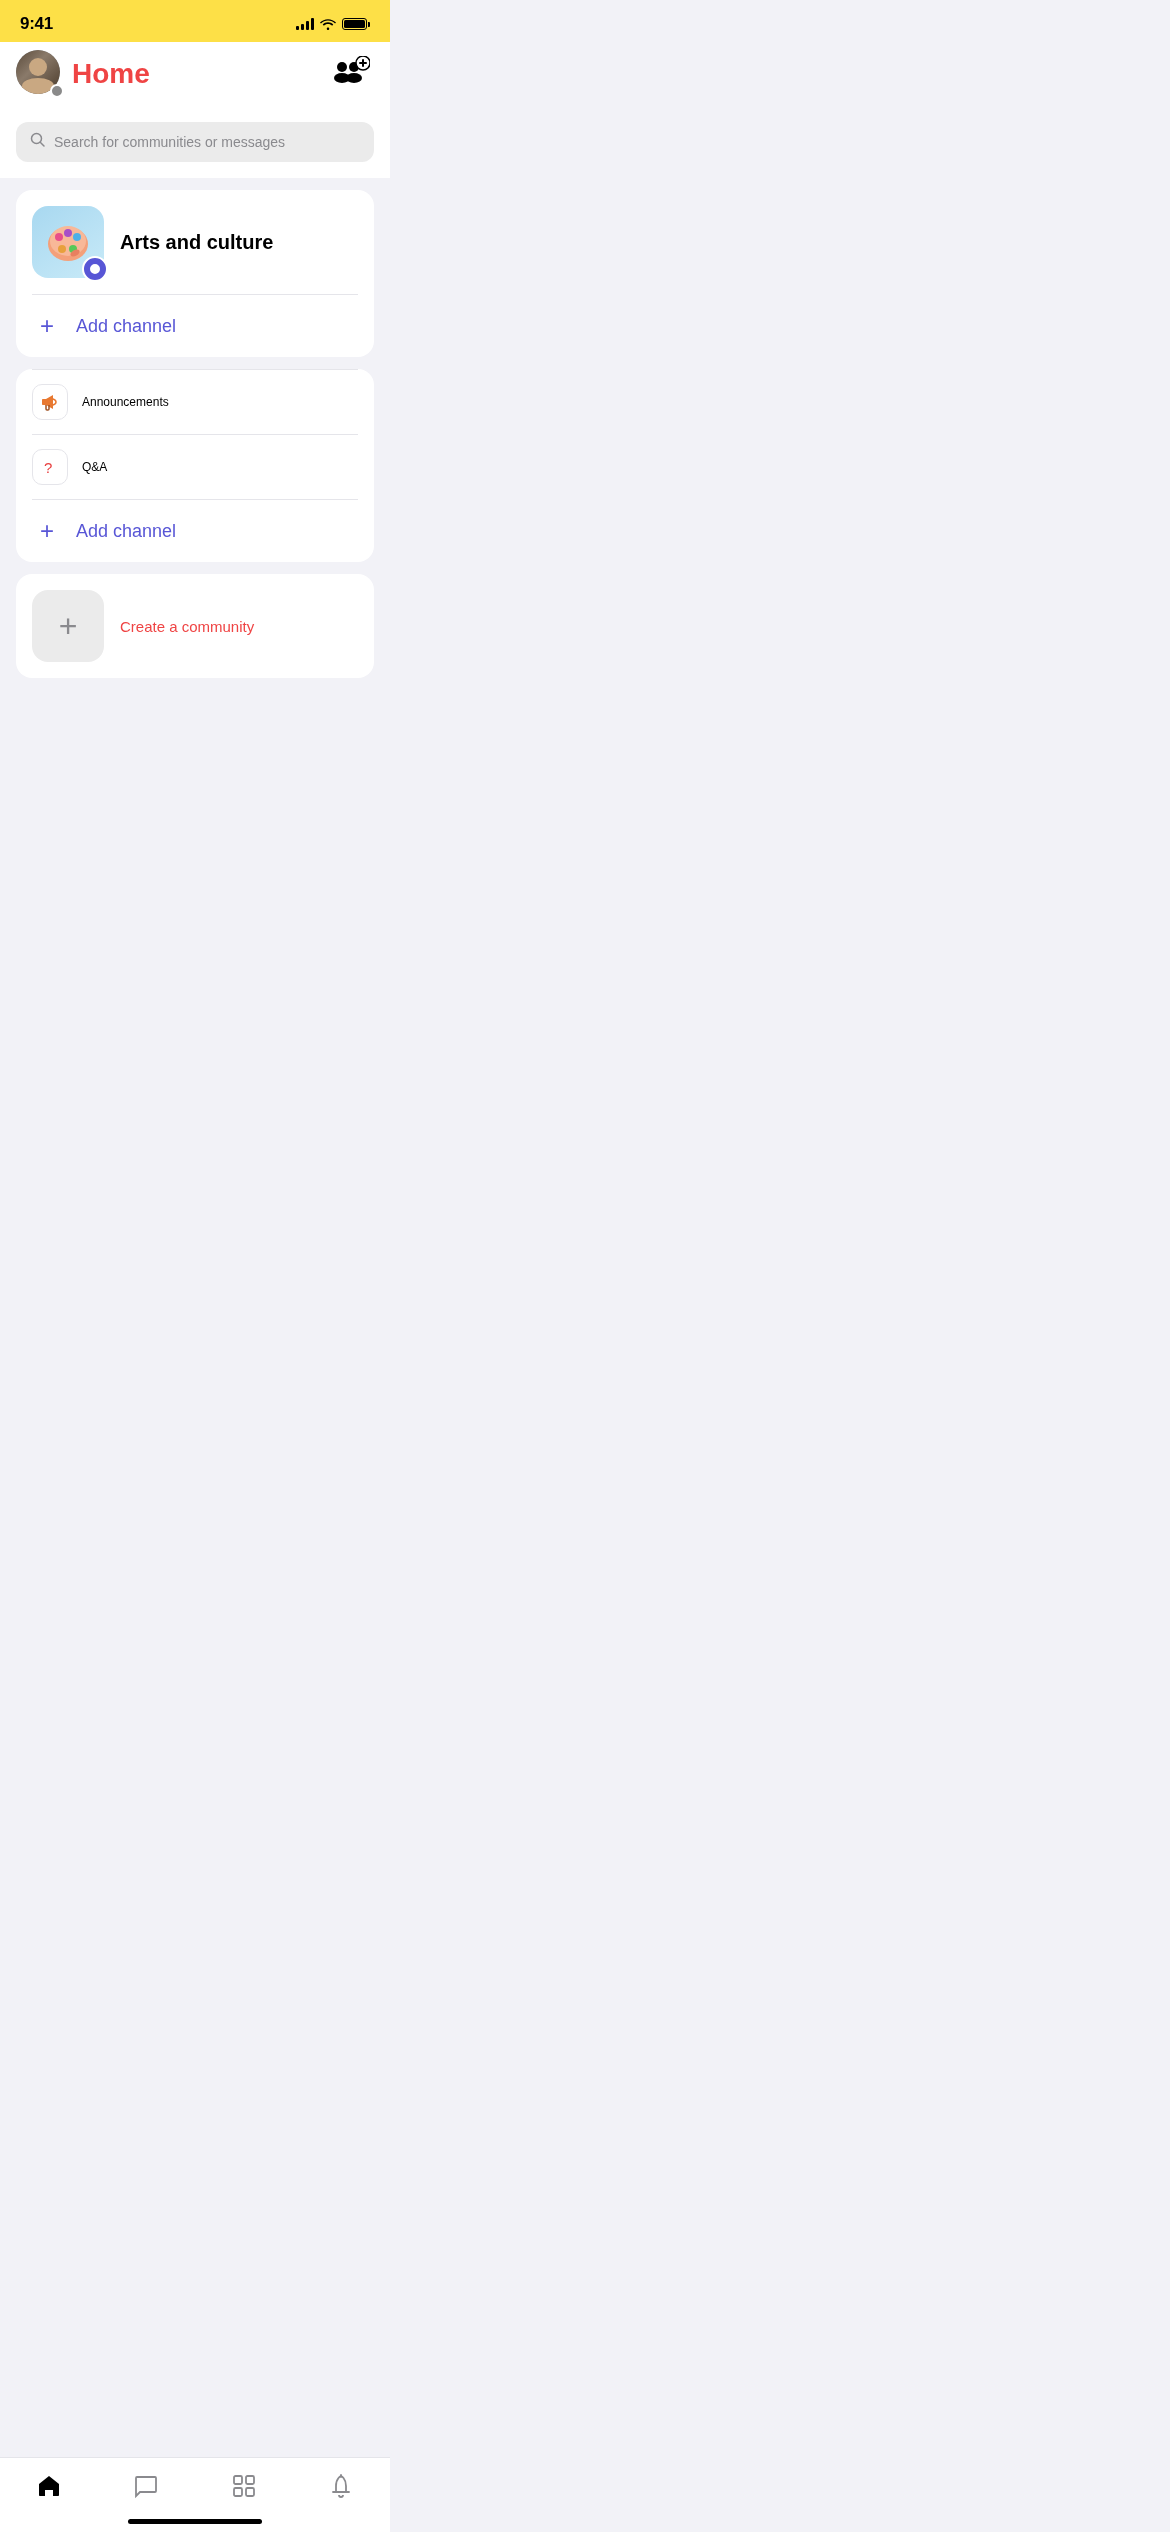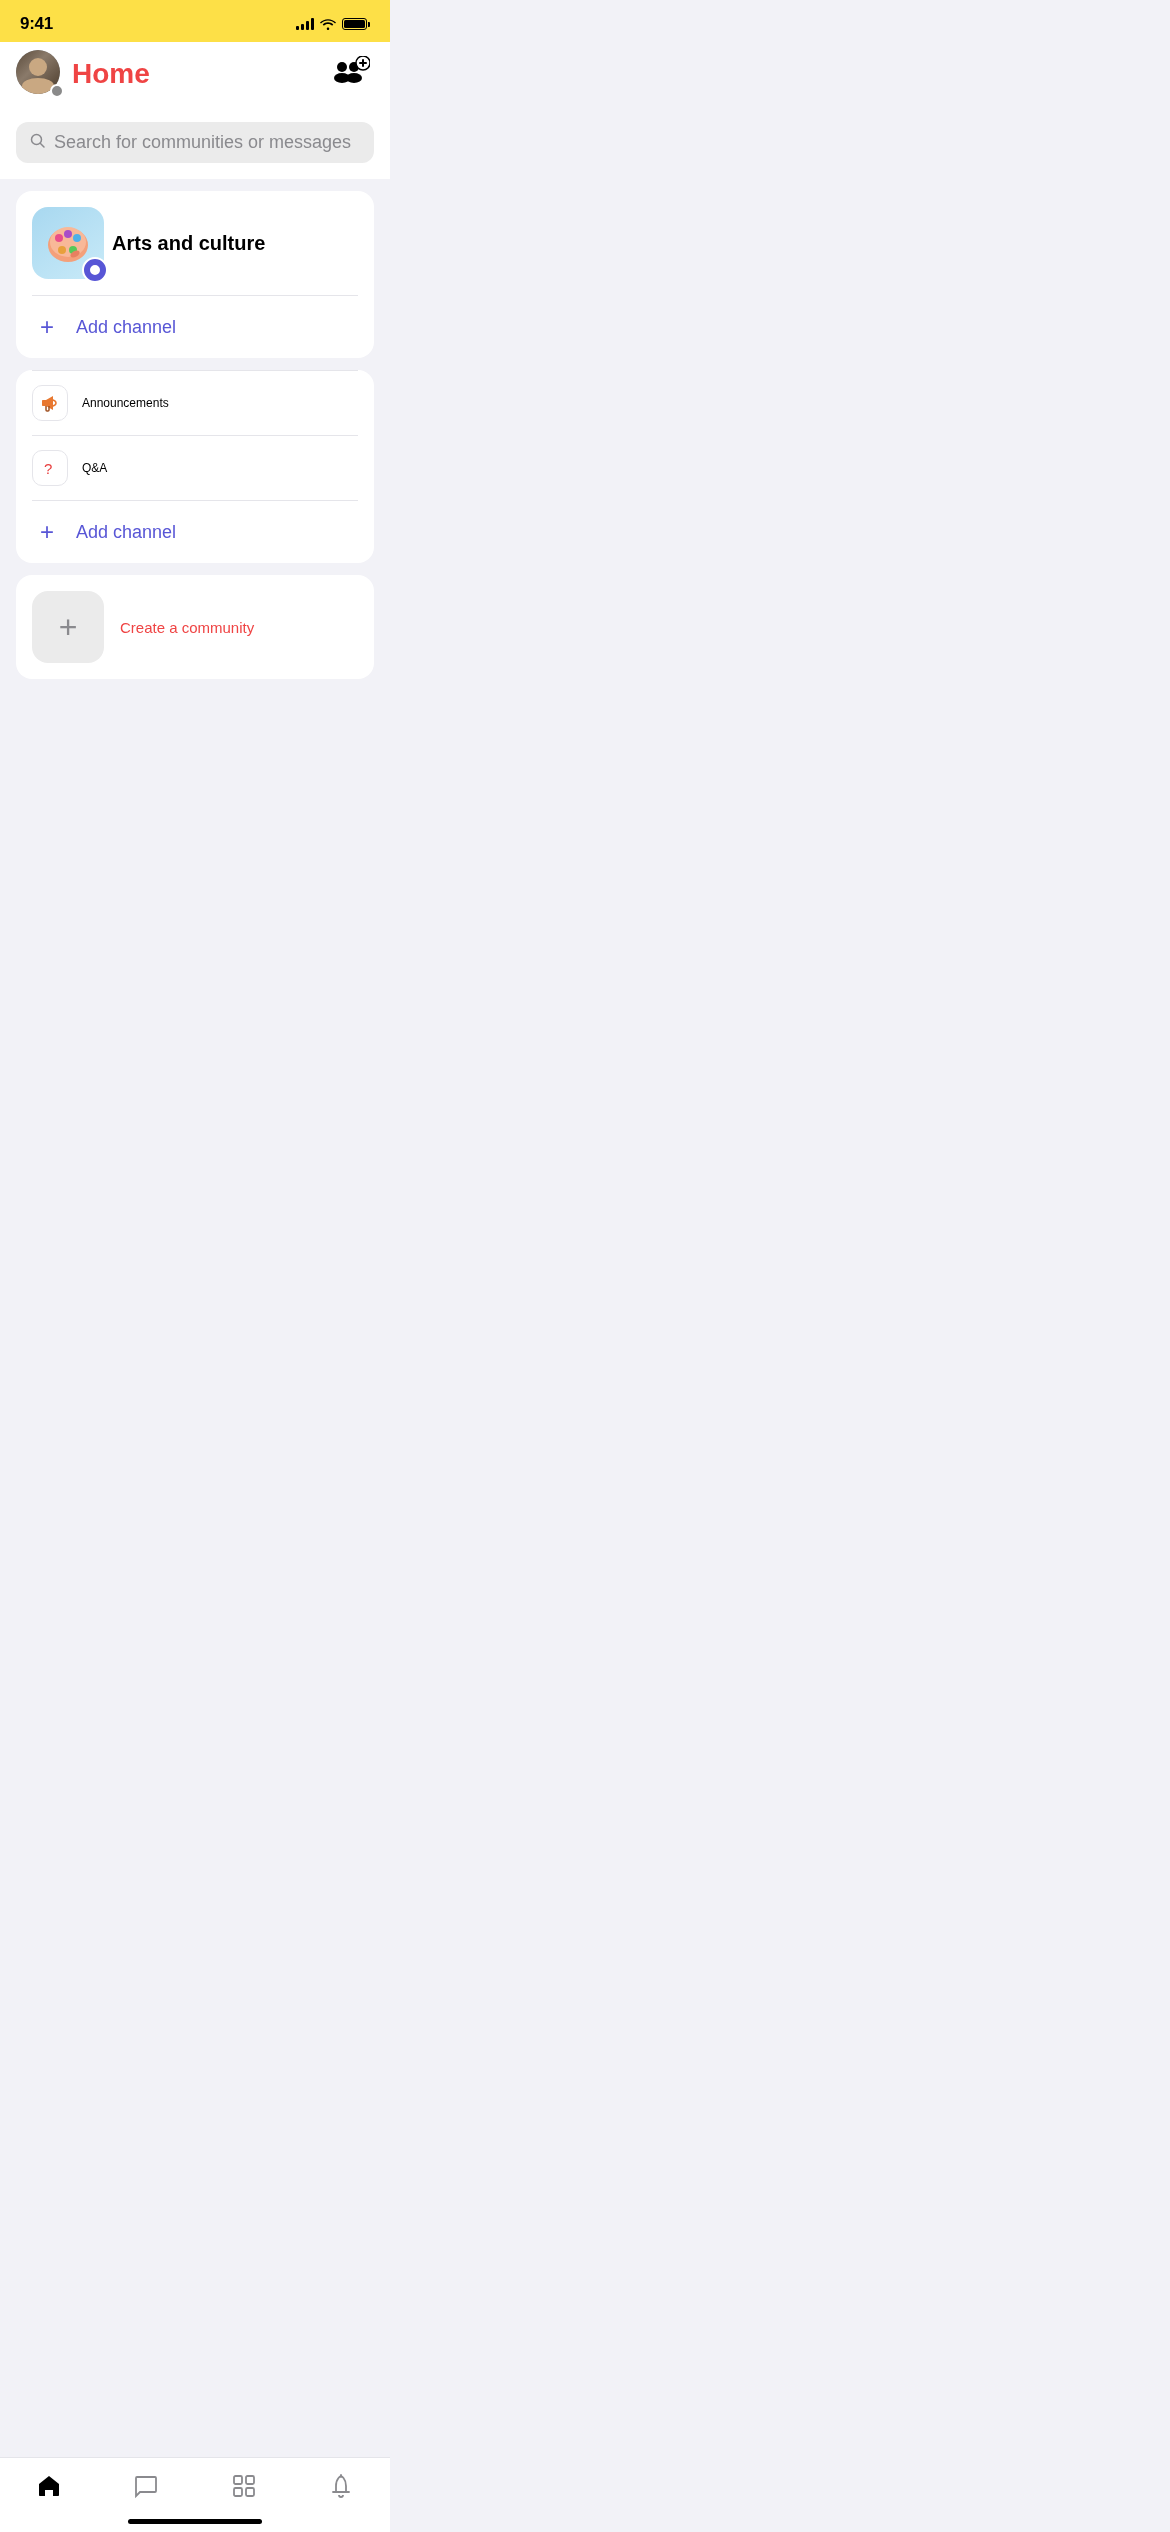--- a/index.html
+++ b/index.html
@@ -161,21 +161,21 @@
       background: #ebebeb;
       border-radius: 12px;
       padding: 10px 14px;
       gap: 8px;
     }
     .search-icon-wrap {
       color: #8a8a8e;
       font-size: 16px;
     }
     .search-input-text {
-      font-size: 18px;
+      font-size: 14px;
       color: #8a8a8e;
       flex: 1;
     }
 
     
     .main-content {
       padding: 12px 16px;
       display: flex;
       flex-direction: column;
       gap: 12px;
@@ -185,21 +185,21 @@
     .community-card {
       background: #fff;
       border-radius: 16px;
       overflow: hidden;
     }
 
     .community-header {
       display: flex;
       align-items: center;
       padding: 16px 16px 16px 16px;
-      gap: 8px;
+      gap: 16px;
     }
 
     .community-icon-wrap {
       position: relative;
       flex-shrink: 0;
     }
 
     .community-icon {
       width: 72px;
       height: 72px;

